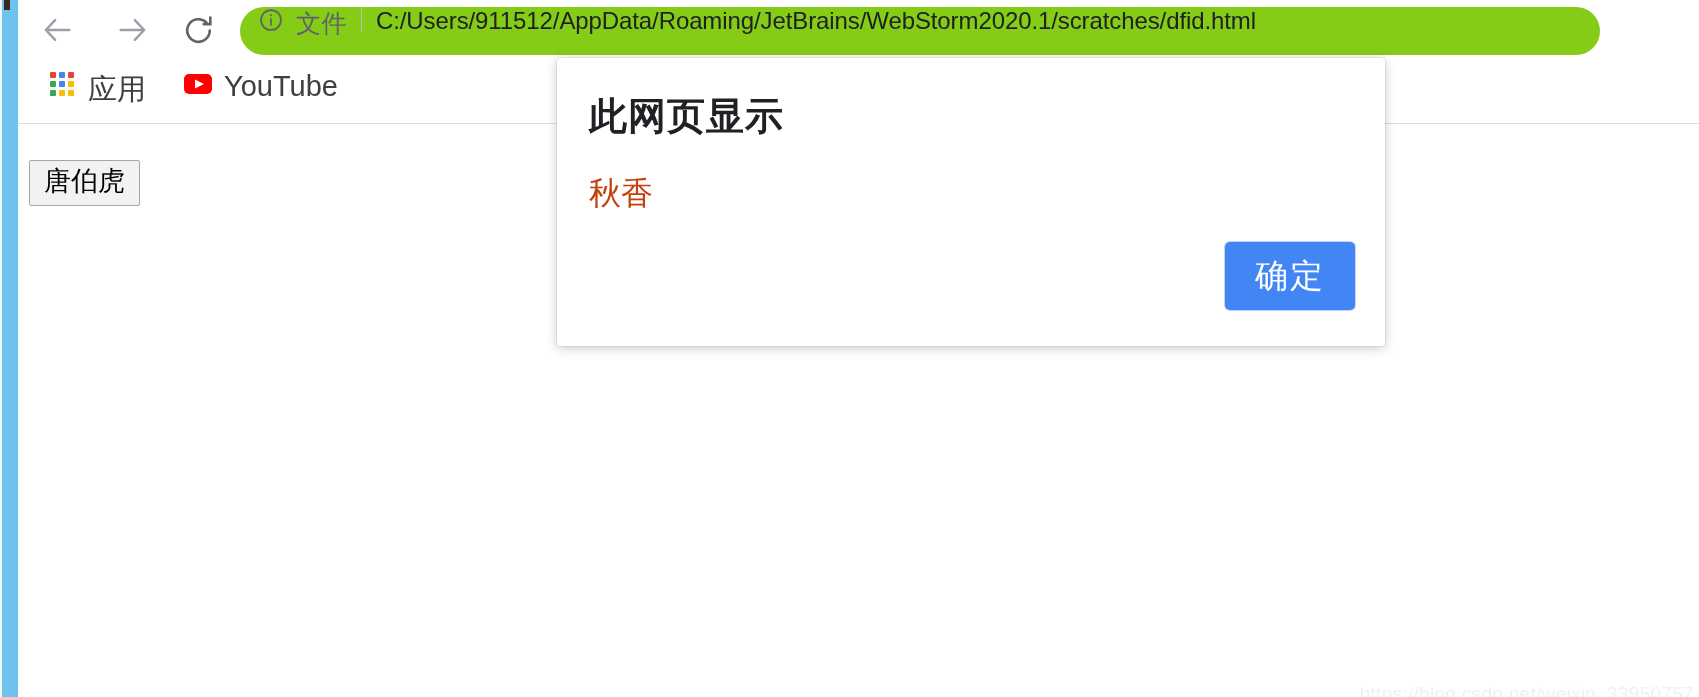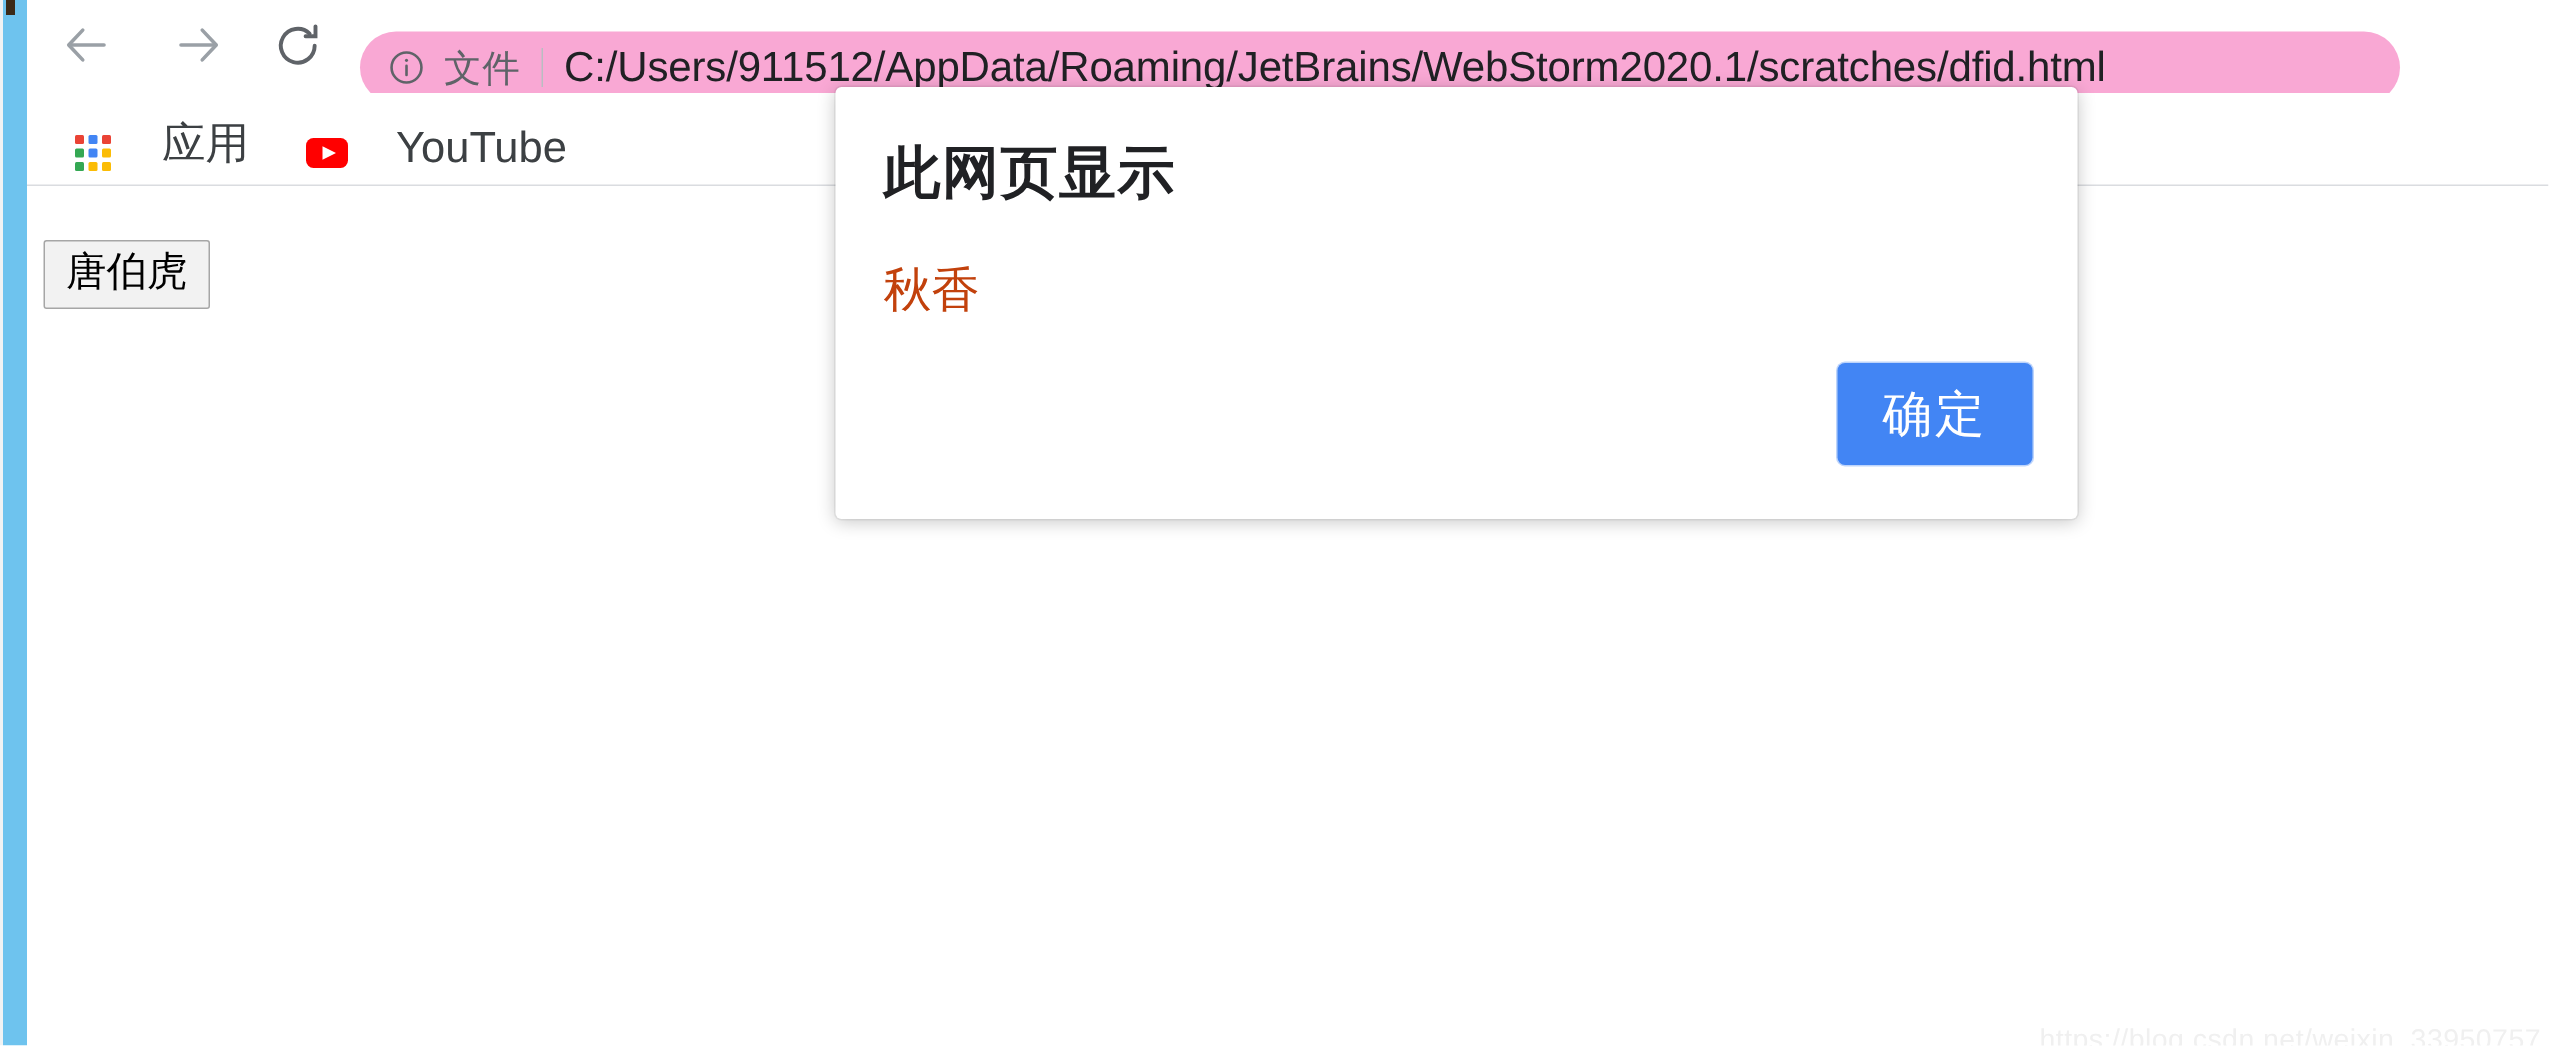--- a/index.html
+++ b/index.html
@@ -71,27 +71,26 @@
   }
   .nav-btn svg { display: block; }
   #back-btn  { left: 16px; }
   #fwd-btn   { left: 90px; }
   #reload-btn{ left: 156px; }
 
   
   .omnibox {
     position: absolute;
     left: 222px;
-    top: 21px;
+    top: 7px;
     height: 48px;
     min-width: 1360px;
-    background: #f9a8d4;
+    background: #84cc16;
     border-radius: 24px;
     display: flex;
-    align-items: center;
     padding: 0 18px 0 18px;
     cursor: text;
   }
   .info-icon {
     flex: 0 0 auto;
     width: 26px;
     height: 26px;
     margin-right: 12px;
     color: #5f6368;
   }
@@ -102,47 +101,46 @@
     letter-spacing: 0.5px;
   }
   .omni-sep {
     display: inline-block;
     width: 1px;
     height: 26px;
     background: #b9bdc1;
     margin: 0 14px 0 14px;
   }
   .omni-url {
-    font-size: 28px;
+    font-size: 24px;
     color: #202124;
     white-space: nowrap;
     letter-spacing: -0.1px;
   }
 
   
   .bookmarks-bar {
     position: absolute;
     left: 18px;
     top: 62px;
     width: 1681px;
     height: 62px;
     background: #ffffff;
     display: flex;
     align-items: center;
     padding-left: 20px;
   }
   .bm-item {
     display: flex;
-    align-items: flex-end;
+    align-items: flex-start;
     height: 46px;
     padding: 0 10px;
     border-radius: 4px;
     cursor: pointer;
     margin-right: 18px;
-    gap: 20px;
   }
   .bm-icon {
     width: 28px;
     height: 28px;
     margin-right: 12px;
     flex: 0 0 auto;
     display: flex;
     align-items: center;
     justify-content: center;
   }

